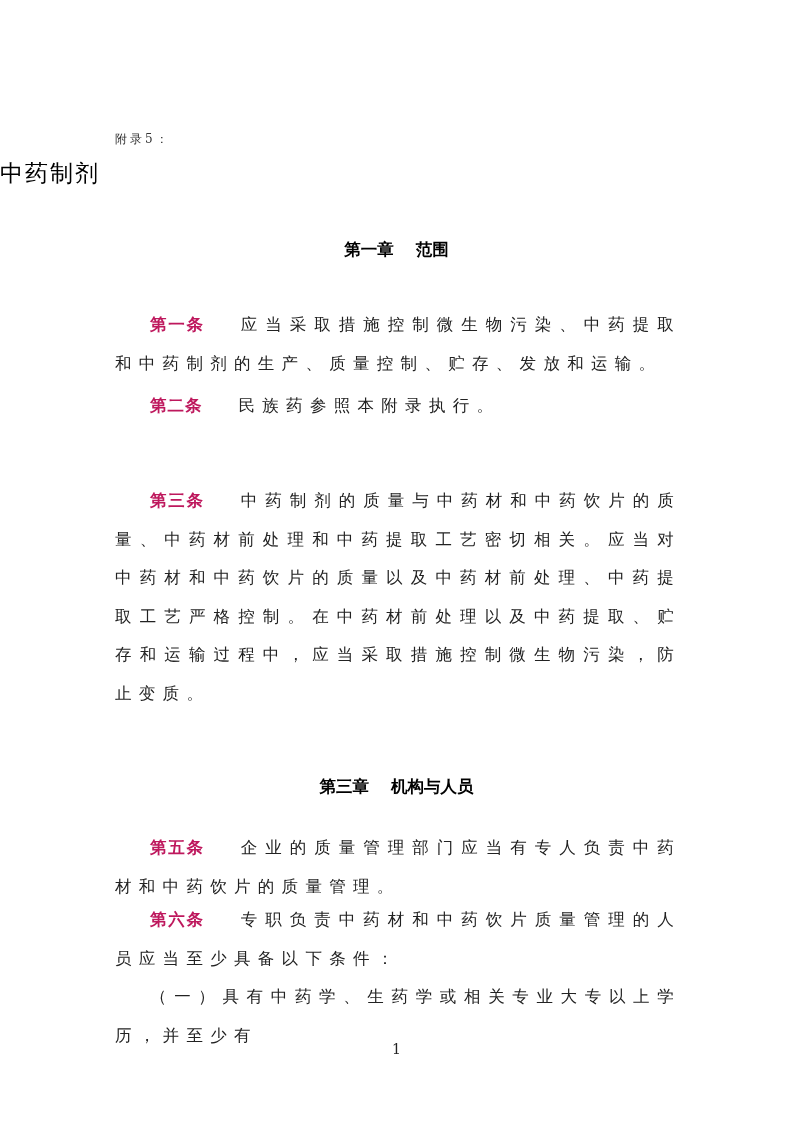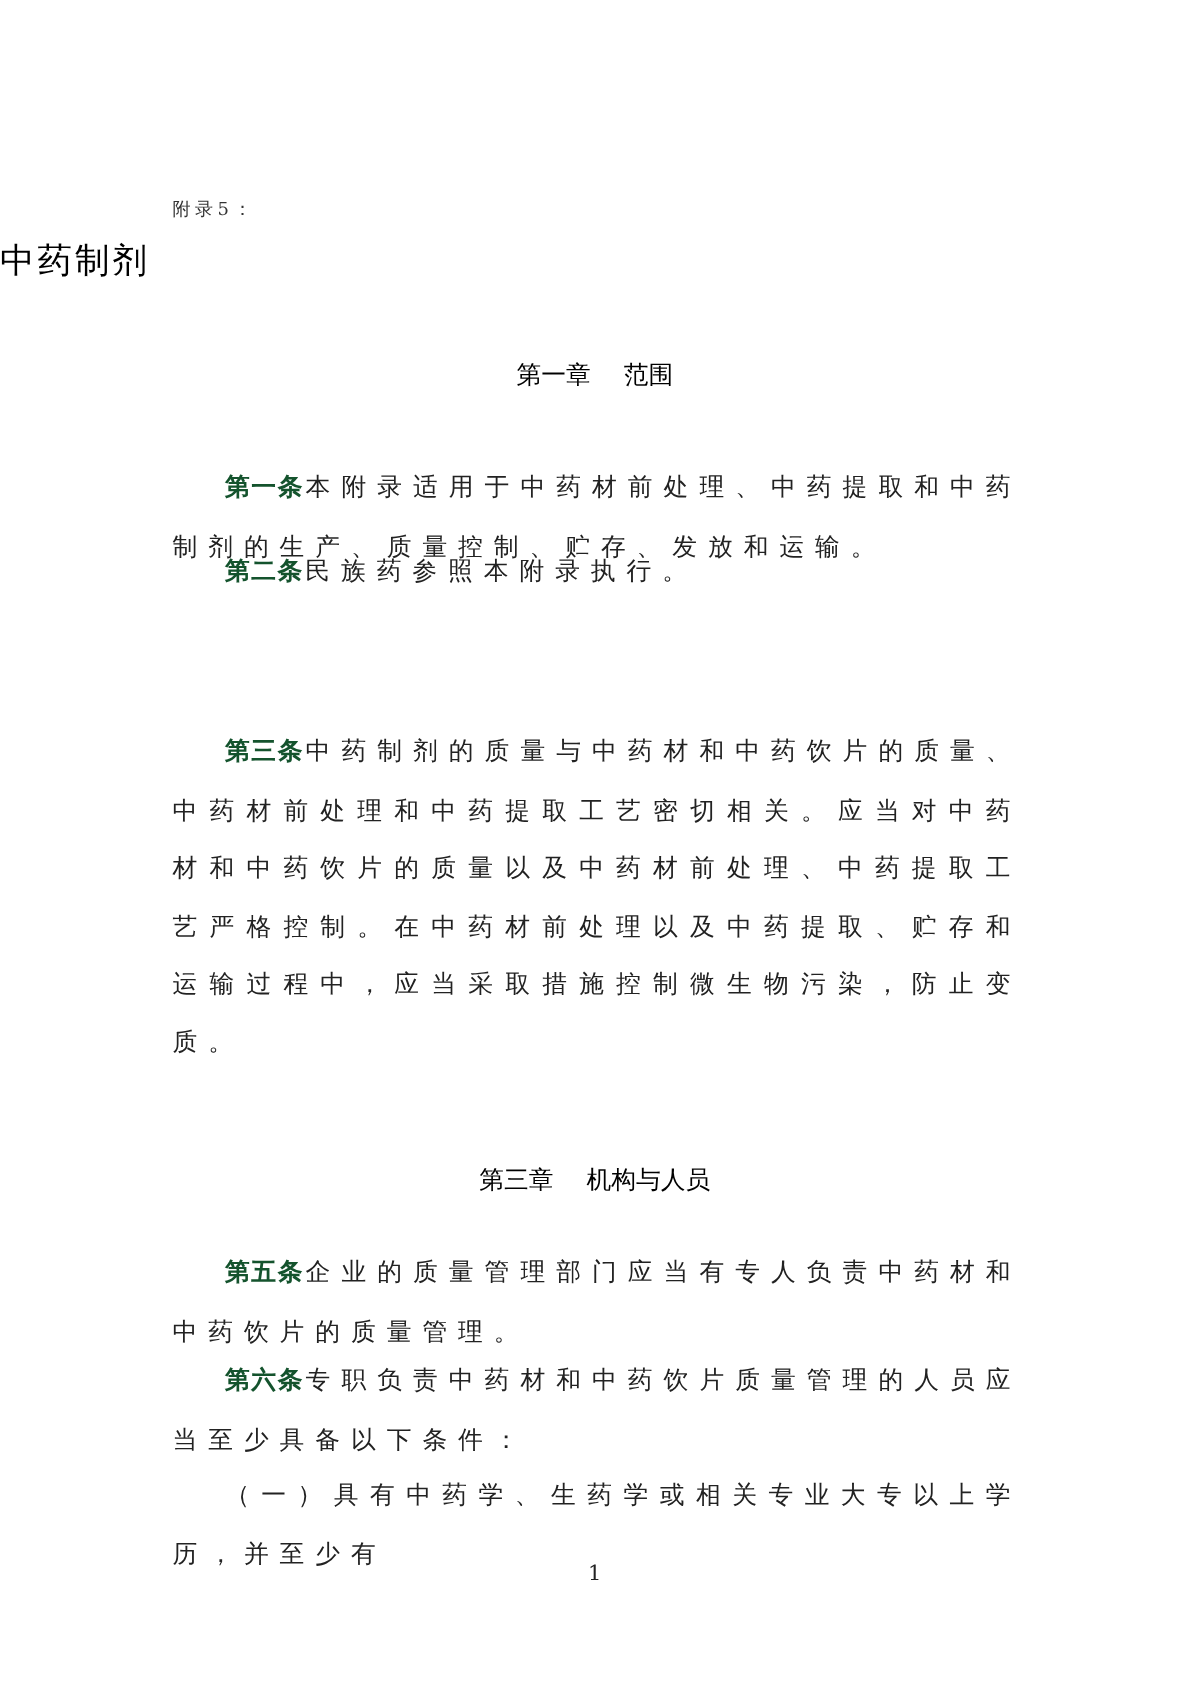--- a/index.html
+++ b/index.html
@@ -3,44 +3,44 @@
 <meta charset="utf-8">
 <style>
   html, body { margin: 0; padding: 0; background: #ffffff; }
   body { width: 793px; height: 1122px; position: relative; overflow: hidden;
          font-family: "DejaVu Serif", "Liberation Serif", serif; color: #111; }
   .page { position: absolute; left: 0; top: 0; width: 793px; height: 1122px; }
   .appendix { position: absolute; left: 115px; top: 131px; font-size: 12px; letter-spacing: 3px; color: #333; }
   .title { position: absolute; left: 0; width: 793px; top: 158px; text-align: left;
            font-family: "DejaVu Sans", "Liberation Sans", sans-serif; font-size: 23px; letter-spacing: 2px; color: #000; }
   .chapter { position: absolute; left: 0; width: 793px; text-align: center;
-             font-family: "DejaVu Sans", "Liberation Sans", sans-serif; font-weight: normal; font-size: 16.5px; color: #000; }
+             font-family: "DejaVu Sans", "Liberation Sans", sans-serif; font-weight: bold; font-size: 16.5px; color: #000; }
   .chapter .sp { display: inline-block; width: 22px; }
   .para { position: absolute; left: 115px; width: 566px; font-size: 16.5px; line-height: 38.5px;
           letter-spacing: 7.3px; text-align: justify; text-indent: 35px; color: #222; word-break: break-all; }
   .para.noindent-item { text-indent: 35px; }
-  .art { font-family: Liberation Mono, monospace; font-weight: bold; letter-spacing: 1px; color: #14532d; margin-right: 1px; }
+  .art { font-family: Liberation Serif, serif; font-weight: bold; letter-spacing: 1px; color: #be185d; margin-right: 36px; }
   .pagenum { position: absolute; left: 0; width: 793px; top: 1041px; text-align: center; font-size: 14px; color: #222; }
 </style>
 </head>
 <body>
 
 <div class="page">
   <div class="appendix">附录5：</div>
   <div class="title">中药制剂</div>
 
   <div class="chapter" style="top:239px;">
     <span>第一章</span><span class="sp"></span><span>范围</span>
   </div>
 
   <div class="para" style="top:306px;">
-    <span class="art">第一条</span><span>本附录适用于中药材前处理、中药提取和中药制剂的生产、质量控制、贮存、发放和运输。</span>
+    <span class="art">第一条</span><span>应当采取措施控制微生物污染、中药提取和中药制剂的生产、质量控制、贮存、发放和运输。</span>
   </div>
 
-  <div class="para" style="top:362px;">
+  <div class="para" style="top:387px;">
     <span class="art">第二条</span><span>民族药参照本附录执行。</span>
   </div>
 
 
   <div class="para" style="top:482px;">
     <span class="art">第三条</span><span>中药制剂的质量与中药材和中药饮片的质量、中药材前处理和中药提取工艺密切相关。应当对中药材和中药饮片的质量以及中药材前处理、中药提取工艺严格控制。在中药材前处理以及中药提取、贮存和运输过程中，应当采取措施控制微生物污染，防止变质。</span>
   </div>
 
 
   <div class="chapter" style="top:776px;text-align:center;">

